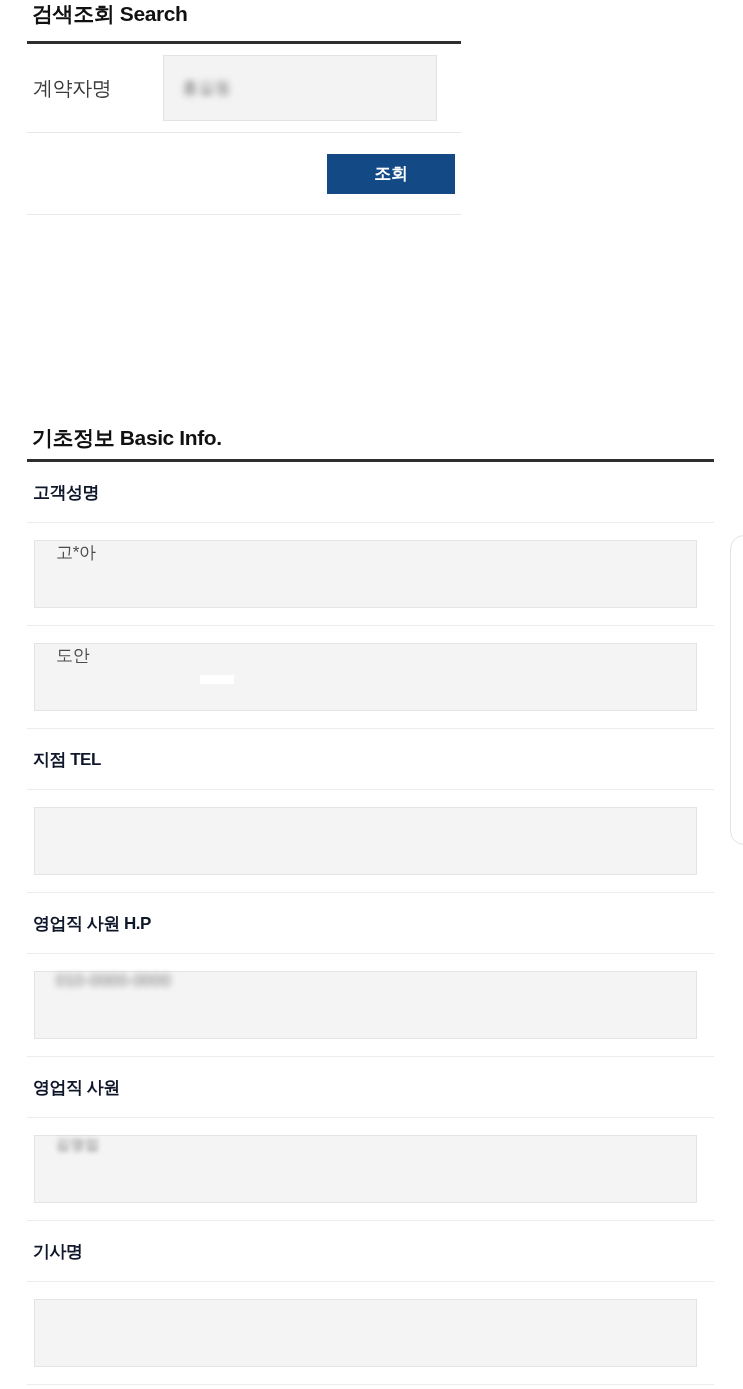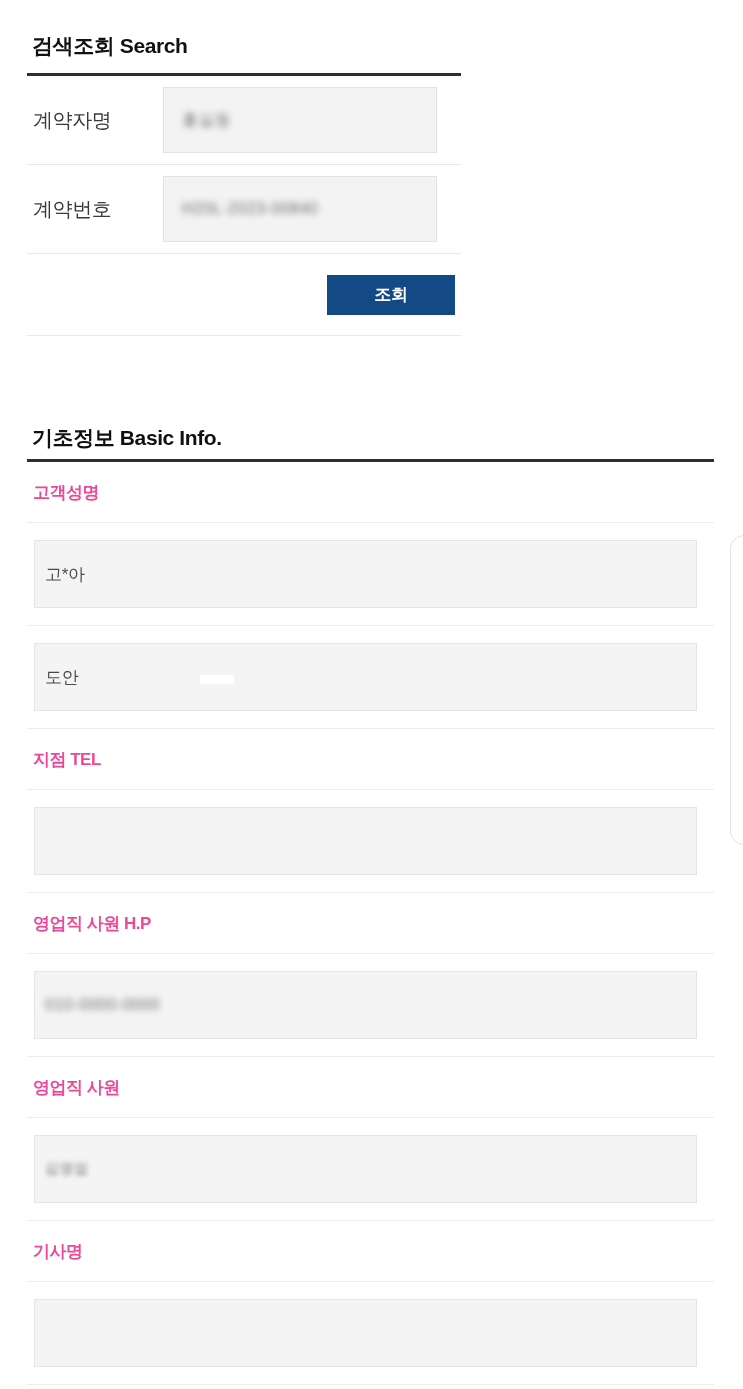--- a/index.html
+++ b/index.html
@@ -29,21 +29,21 @@
   }
   .section-rule {
     border-top: 3px solid #2e2e2e;
     width: 100%;
   }
 
   
   .search-block {
     position: absolute;
     left: 27px;
-    top: 32px;
+    top: 0;
     width: 434px;
   }
   .search-block .section-title { margin-left: 5px; margin-bottom: 13px; }
 
   .search-table { width: 100%; }
 
   .search-row {
     display: flex;
     align-items: center;
     border-bottom: 1px solid #e9e9e9;
@@ -130,35 +130,34 @@
     position: absolute;
     left: 27px;
     top: 424px;
     width: 687px;
   }
   .basic-block .section-title { margin-left: 5px; margin-bottom: 7px; }
 
   .bi-group { border-bottom: 1px solid #ececec; }
   .bi-label {
     font-size: 17px;
-    color: #ec4899;
+    color: #0f172a;
     font-weight: 600;
     letter-spacing: -0.5px;
     padding: 19px 0 18px 6px;
     border-bottom: 1px solid #ececec;
   }
   .bi-value-wrap { padding: 17px 0 17px 7px; }
   .bi-box {
     background: #f4f4f4;
     border: 1px solid #e4e4e4;
     height: 68px;
     width: 663px;
     display: flex;
-    align-items: center;
-    padding-left: 10px;
+    padding-left: 21px;
     font-size: 17px;
     color: #4a4a4a;
     letter-spacing: -0.3px;
   }
 
   
   .side-card {
     position: absolute;
     left: 730px;
     top: 535px;
@@ -193,28 +192,20 @@
 
       <div class="search-row">
         <div class="search-label">계약자명</div>
         <div class="search-field">
           <div class="txtbox">
             <span class="redacted">홍길동</span>
           </div>
         </div>
       </div>
 
-      <div class="search-row">
-        <div class="search-label">계약번호</div>
-        <div class="search-field">
-          <div class="txtbox">
-            <span class="redacted">H20L-2023-00840</span>
-          </div>
-        </div>
-      </div>
 
 
       <div class="search-row btn-row">
         <div class="btn-cell">
           <button class="search-btn">조회</button>
         </div>
       </div>
 
     </div>
   </div>

